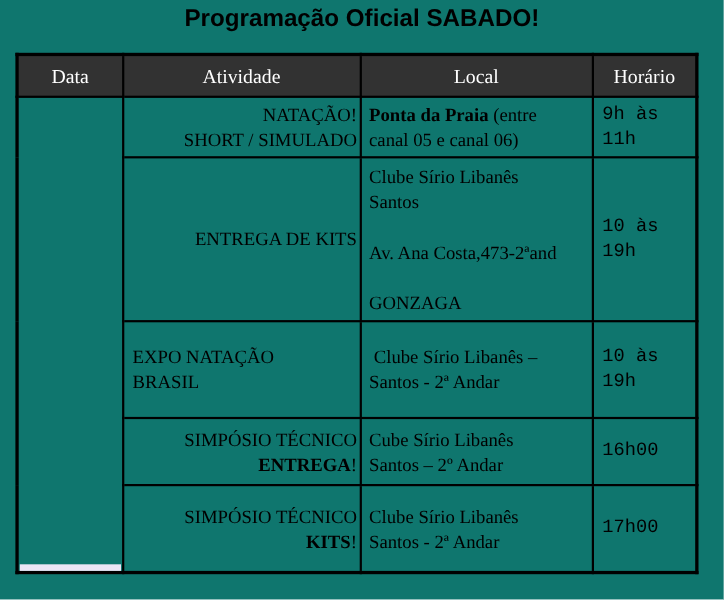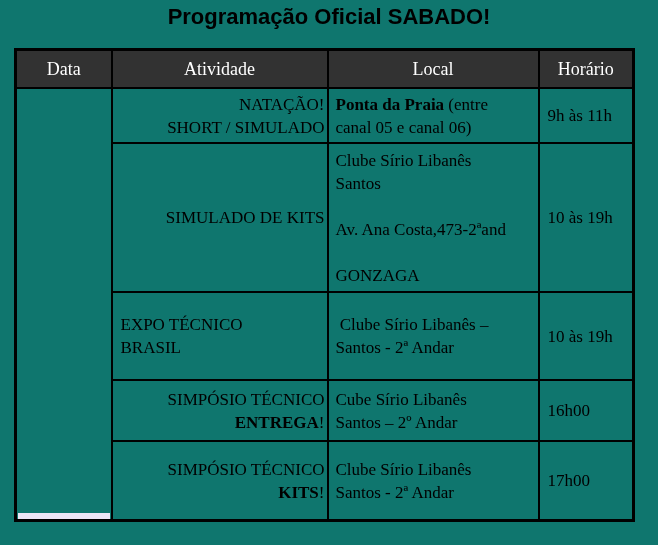--- a/index.html
+++ b/index.html
@@ -44,21 +44,21 @@
   tbody tr:nth-child(1) td{height:49px;}
   tbody tr:nth-child(2) td{height:143px;}
   tbody tr:nth-child(3) td{height:82px;}
   tbody tr:nth-child(4) td{height:55px;}
   tbody tr:nth-child(5) td{height:73px;}
   td.data-cell{position:relative;padding:0;}
   .strip{position:absolute;left:1px;right:1px;bottom:0;height:6px;background:var(--strip);}
   td.atividade-cell.al-center{text-align:right;}
   td.atividade-cell.al-left{text-align:left;padding-left:8px;}
   td.local-cell{text-align:left;padding-left:7px;padding-right:2px;border-radius:17px;}
-  td.horario-cell{text-align:left;padding-left:8px;}
+  td.horario-cell{text-align:left;padding-left:8px;font-family:Liberation Mono, monospace;}
   .b{font-weight:bold;}
 </style>
 </head>
 <body>
 
 <div class="page">
   <h1 class="title">Programação Oficial SABADO!</h1>
 
   <table class="schedule">
     <colgroup>
@@ -78,26 +78,26 @@
     <tbody id="schedule-body">
         <tr>
           <td rowspan="5" class="data-cell">
             <div class="strip"></div>
           </td>
           <td class="atividade-cell al-center"><span>NATAÇÃO!</span><br><span>SHORT / SIMULADO</span></td>
           <td class="local-cell"><span class="b">Ponta da Praia</span><span> (entre</span><br><span>canal 05 e canal 06)</span></td>
           <td class="horario-cell">9h às 11h</td>
         </tr>
         <tr>
-          <td class="atividade-cell al-center"><span>SIMULADO DE KITS</span></td>
+          <td class="atividade-cell al-center"><span>ENTREGA DE KITS</span></td>
           <td class="local-cell"><span>Clube Sírio Libanês</span><br><span>Santos</span><br>&nbsp;<br><span>Av. Ana Costa,473-2ªand</span><br>&nbsp;<br><span>GONZAGA</span></td>
           <td class="horario-cell">10 às 19h</td>
         </tr>
         <tr>
-          <td class="atividade-cell al-left"><span>EXPO TÉCNICO</span><br><span>BRASIL</span></td>
+          <td class="atividade-cell al-left"><span>EXPO NATAÇÃO</span><br><span>BRASIL</span></td>
           <td class="local-cell"><span>&nbsp;Clube Sírio Libanês –</span><br><span>Santos - 2ª Andar</span></td>
           <td class="horario-cell">10 às 19h</td>
         </tr>
         <tr>
           <td class="atividade-cell al-center"><span>SIMPÓSIO TÉCNICO</span><br><span class="b">ENTREGA</span><span>!</span></td>
           <td class="local-cell"><span>Cube Sírio Libanês</span><br><span>Santos – 2º Andar</span></td>
           <td class="horario-cell">16h00</td>
         </tr>
         <tr>
           <td class="atividade-cell al-center"><span>SIMPÓSIO TÉCNICO</span><br><span class="b">KITS</span><span>!</span></td>

